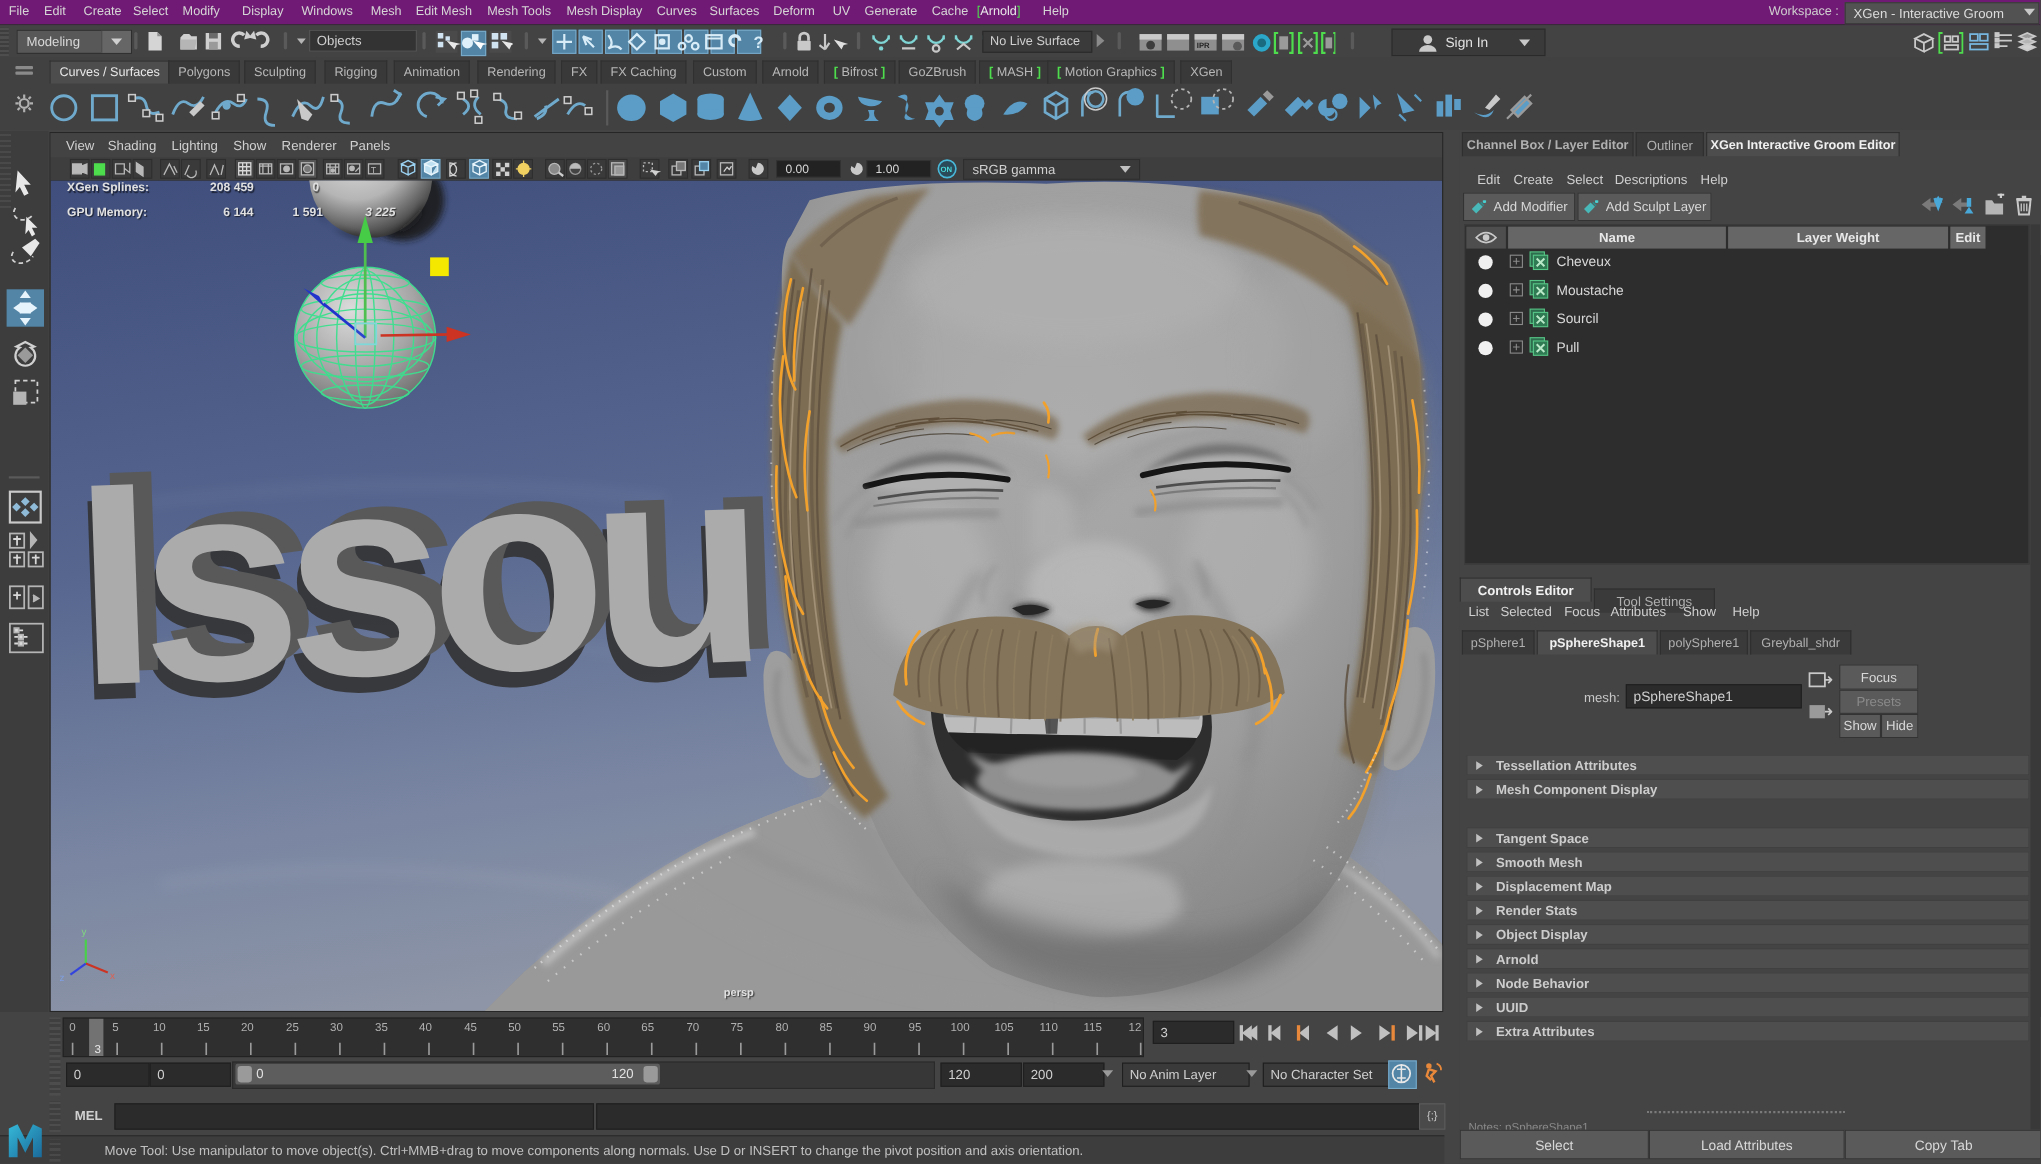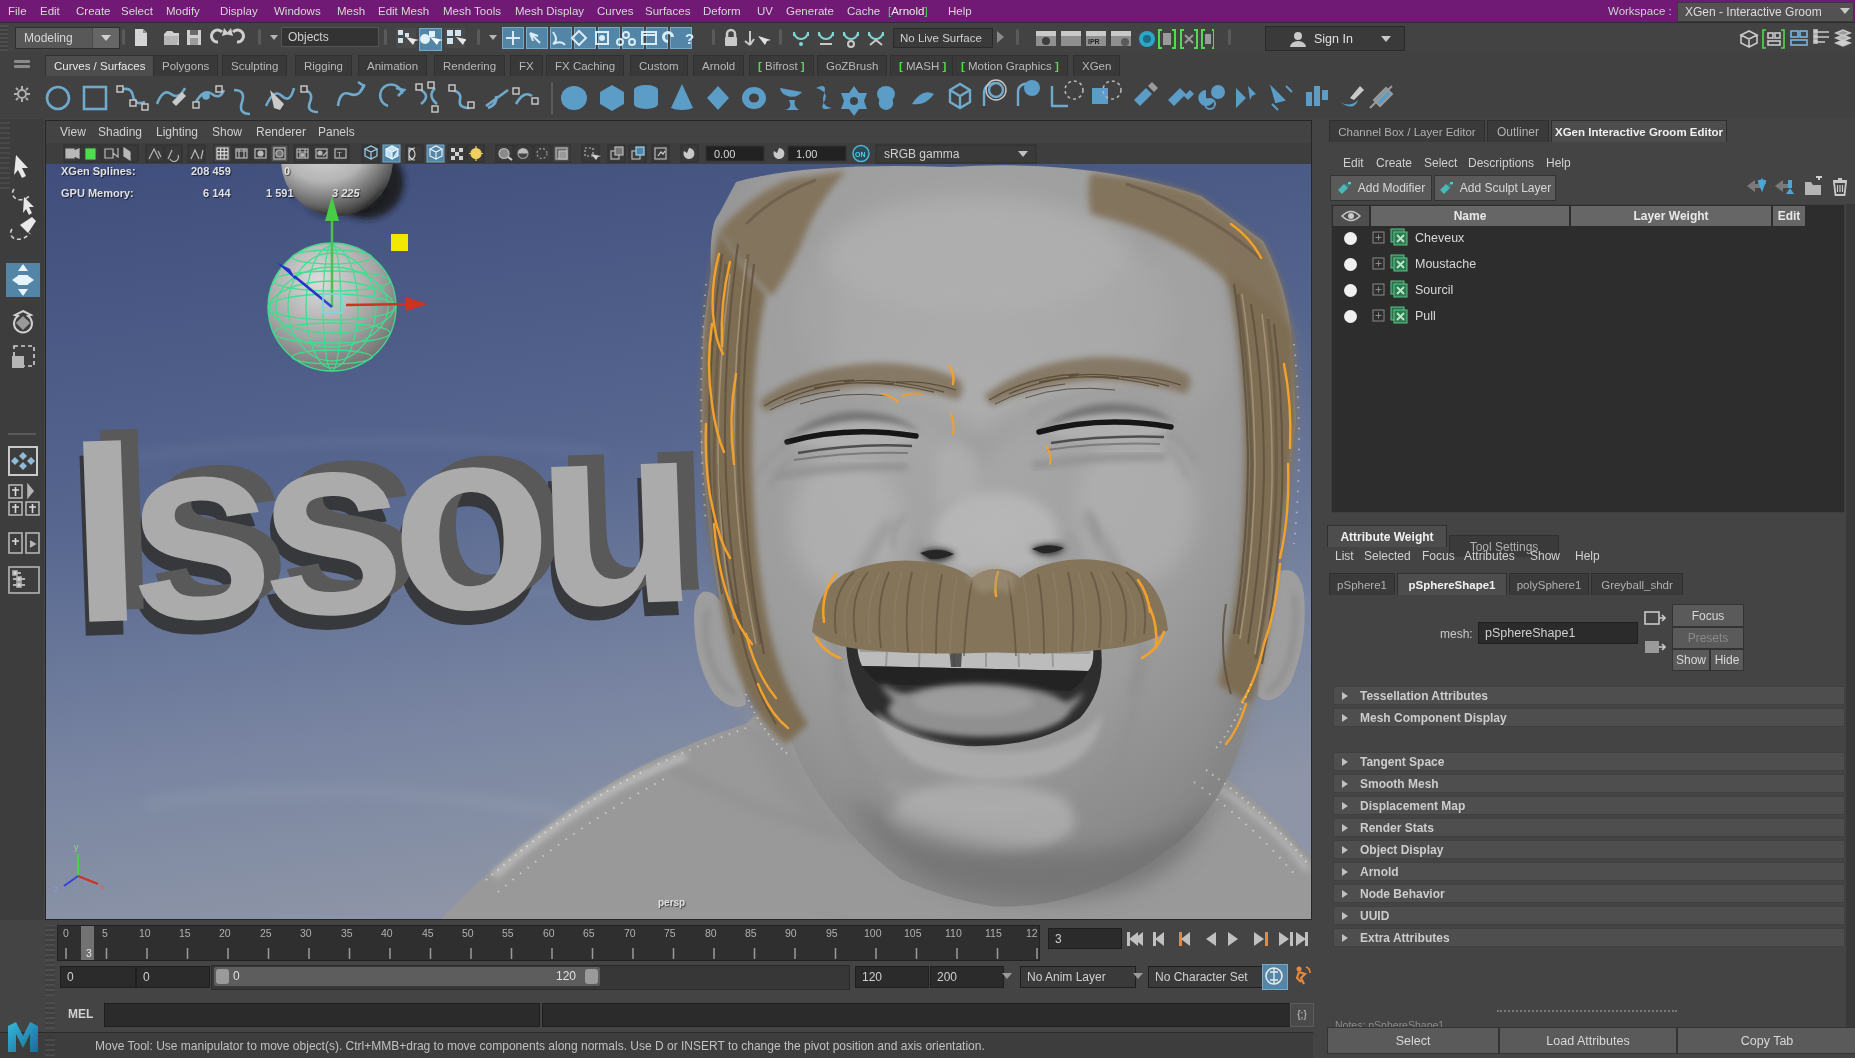--- a/index.html
+++ b/index.html
@@ -822,21 +822,21 @@
     <div class="hud" style="left:15px;top:66px;">GPU Memory:</div>
     <div class="hud" style="left:157px;top:66px;">6 144</div>
     <div class="hud" style="left:220px;top:66px;">1 591</div>
     <div class="hud" style="left:286px;top:66px;font-style:italic;">3 225</div>
     <div class="hud" style="left:612px;top:776px;font-size:10px;">persp</div>
   </div>
 
   <div id="rpanel">
     <div class="abs" style="left:519px;top:85px;width:9px;height:850px;background:#393939;"></div>
 
-    <div class="rtab" style="left:2px;top:1px;width:156px;font-size:11.5px;">Channel Box / Layer Editor</div>
+    <div class="rtab" style="left:2px;top:1px;width:156px;font-size:11.5px;font-weight:bold;">Channel Box / Layer Editor</div>
     <div class="rtab" style="left:160px;top:1px;width:62px;">Outliner</div>
     <div class="rtab active" style="left:224px;top:1px;width:176px;font-size:11.5px;">XGen Interactive Groom Editor</div>
 
     <span class="txt" style="left:16px;top:37px;color:#d0d0d0">Edit</span>
     <span class="txt" style="left:49px;top:37px;color:#d0d0d0">Create</span>
     <span class="txt" style="left:97px;top:37px;color:#d0d0d0">Select</span>
     <span class="txt" style="left:141px;top:37px;color:#d0d0d0">Descriptions</span>
     <span class="txt" style="left:219px;top:37px;color:#d0d0d0">Help</span>
 
     <div class="btn" style="left:3px;top:56px;width:100px;height:24px;">
@@ -922,21 +922,21 @@
               <path d="M4.5 8.5 h6 M7.5 5.5 v6" stroke="#8a8a8a"></path>
             <rect x="20" y="0" width="13" height="13" fill="#2e6e4e" stroke="#57c787"></rect>
               <rect x="23" y="3" width="13" height="13" fill="#2f7a52" stroke="#57c787"></rect>
               <path d="M26 6 l7 7 m0 -7 l-7 7" stroke="#b8e8c8" stroke-width="1.8"></path>
             <text x="44" y="13" font-size="12.5" fill="#d8d8d8" font-family="Liberation Sans">Pull</text>
           </g>
         </g>
       </svg>
     </div>
 
-    <div class="rtab active" style="left:0px;top:406px;width:120px;">Attribute Weight</div>
+    <div class="rtab active" style="left:0px;top:406px;width:120px;">Controls Editor</div>
     <div class="rtab" style="left:122px;top:406px;width:110px;margin-top:10px;">Tool Settings</div>
     <span class="txt" style="left:8px;top:430px;color:#d0d0d0">List</span>
     <span class="txt" style="left:37px;top:430px;color:#d0d0d0">Selected</span>
     <span class="txt" style="left:95px;top:430px;color:#d0d0d0">Focus</span>
     <span class="txt" style="left:137px;top:430px;color:#d0d0d0">Attributes</span>
     <span class="txt" style="left:203px;top:430px;color:#d0d0d0">Show</span>
     <span class="txt" style="left:248px;top:430px;color:#d0d0d0">Help</span>
     <div class="rtab" style="left:2px;top:454px;width:66px;font-size:11.5px;">pSphere1</div>
     <div class="rtab active" style="left:70px;top:454px;width:110px;font-size:11.5px;">pSphereShape1</div>
     <div class="rtab" style="left:182px;top:454px;width:80px;font-size:11.5px;">polySphere1</div>

